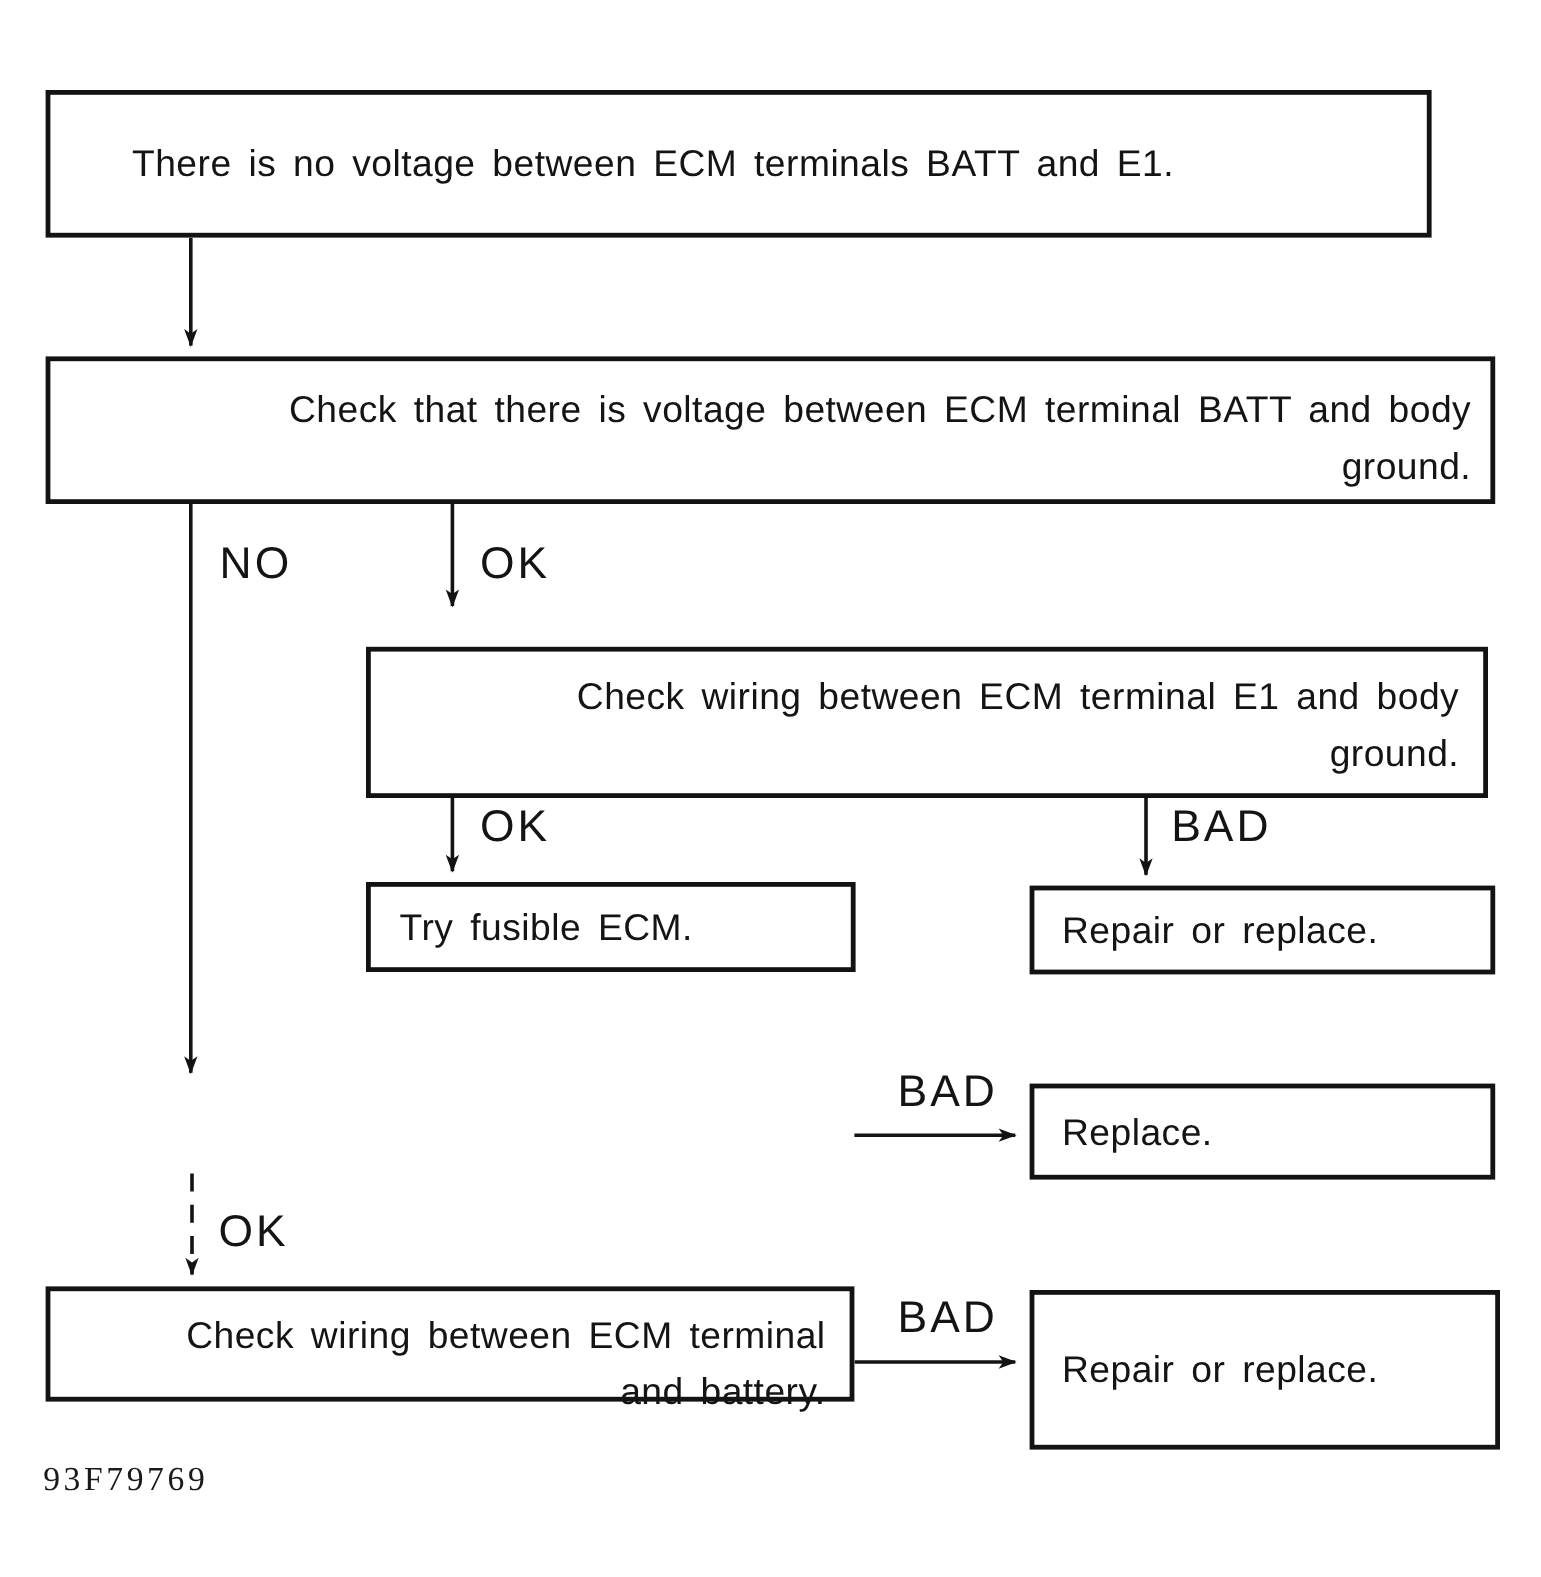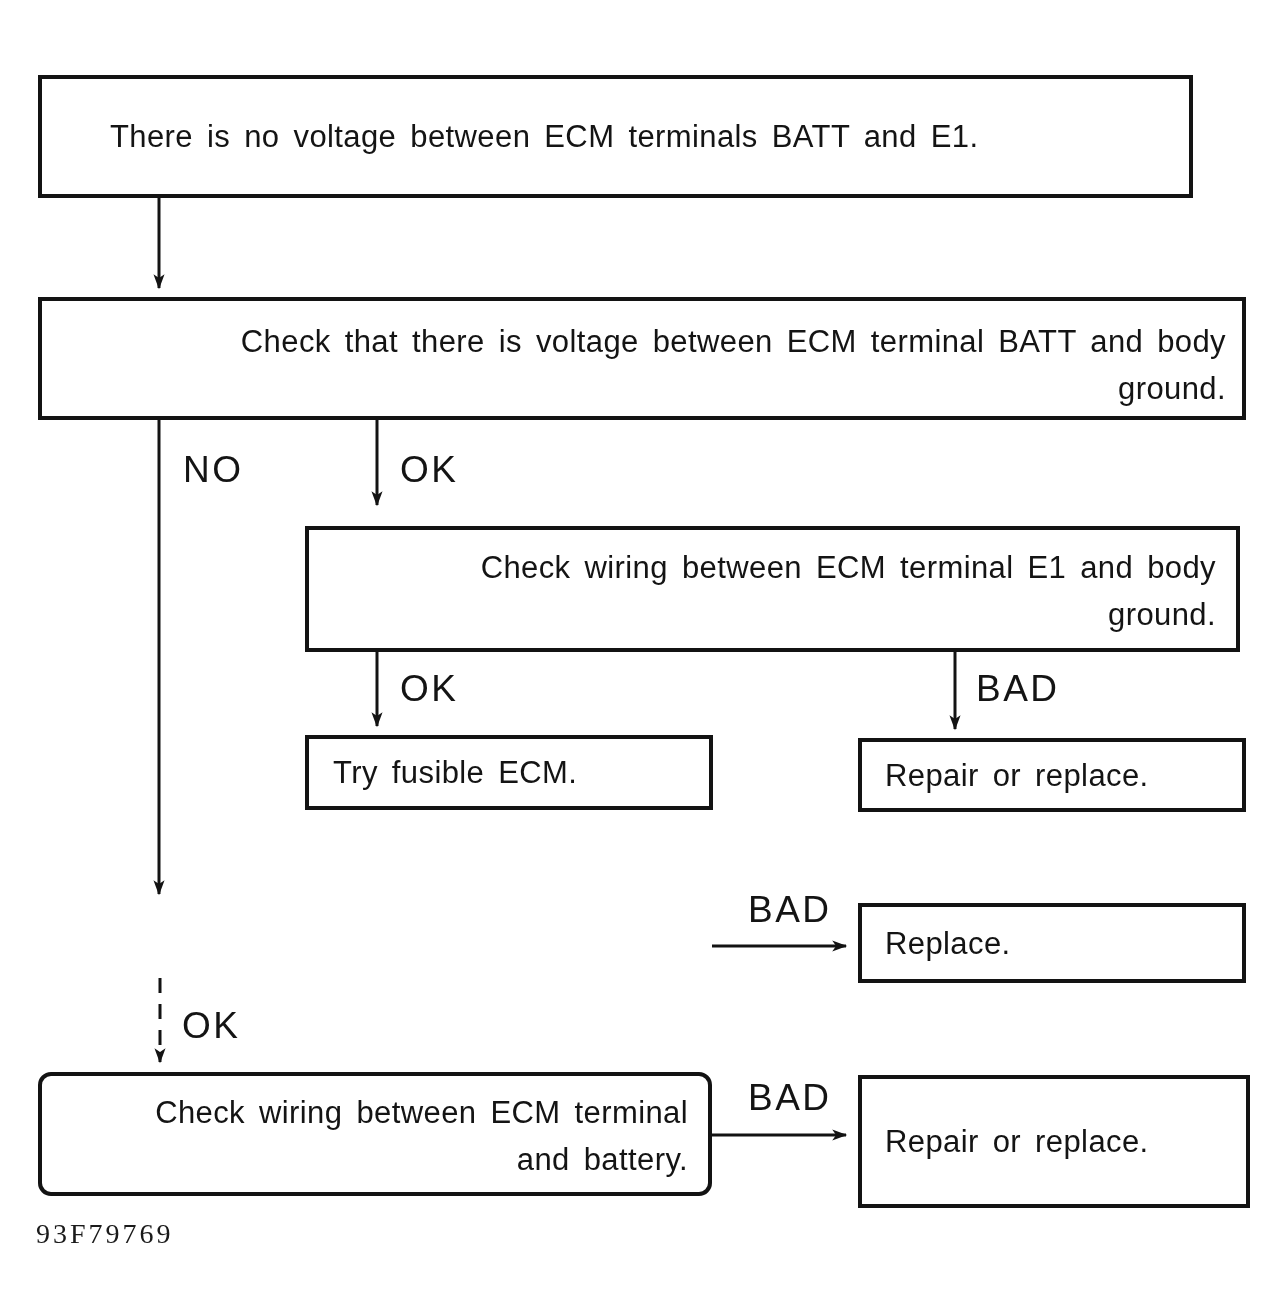--- a/index.html
+++ b/index.html
@@ -46,26 +46,26 @@
     position: absolute;
     font-size: 37px;
     line-height: 44px;
     letter-spacing: 2.5px;
     color: #141414;
     z-index: 2;
     white-space: nowrap;
   }
   #b1 { left: 38px;  top: 75px;   width: 1155px; height: 123px; padding-left: 68px; }
   #b2 { left: 38px;  top: 297px;  width: 1208px; height: 123px; padding: 17px 16px 0 68px; }
-  #b3 { left: 305px; top: 526px;  width: 935px;  height: 126px; padding: 14px 20px 0 66px; }
+  #b3 { left: 305px; top: 539px;  width: 935px;  height: 126px; padding: 14px 20px 0 66px; }
   #b4 { left: 305px; top: 735px;  width: 408px;  height: 75px;  padding-left: 24px; }
   #b5 { left: 858px; top: 738px;  width: 388px;  height: 74px;  padding-left: 23px; }
   #b6 { left: 38px;  top: 903px;  width: 674px;  height: 75px;  padding-left: 21px; }
   #b7 { left: 858px; top: 903px;  width: 388px;  height: 80px;  padding-left: 23px; }
-  #b8 { left: 38px;  top: 1072px; width: 674px;  height: 124px; padding: 13px 20px 0 23px; border-radius: 13px; }
+  #b8 { left: 38px;  top: 1072px; width: 674px;  height: 96px; padding: 13px 20px 0 23px; }
   #b9 { left: 858px; top: 1075px; width: 392px;  height: 133px; padding-left: 23px; }
 
   #lbl-no1  { left: 183px; top: 448px; }
   #lbl-ok1  { left: 400px; top: 448px; }
   #lbl-ok2  { left: 400px; top: 667px; }
   #lbl-bad1 { left: 976px; top: 667px; }
   #lbl-bad2 { left: 748px; top: 888px; }
   #lbl-ok3  { left: 182px; top: 1004px; }
   #lbl-bad3 { left: 748px; top: 1076px; }
 

